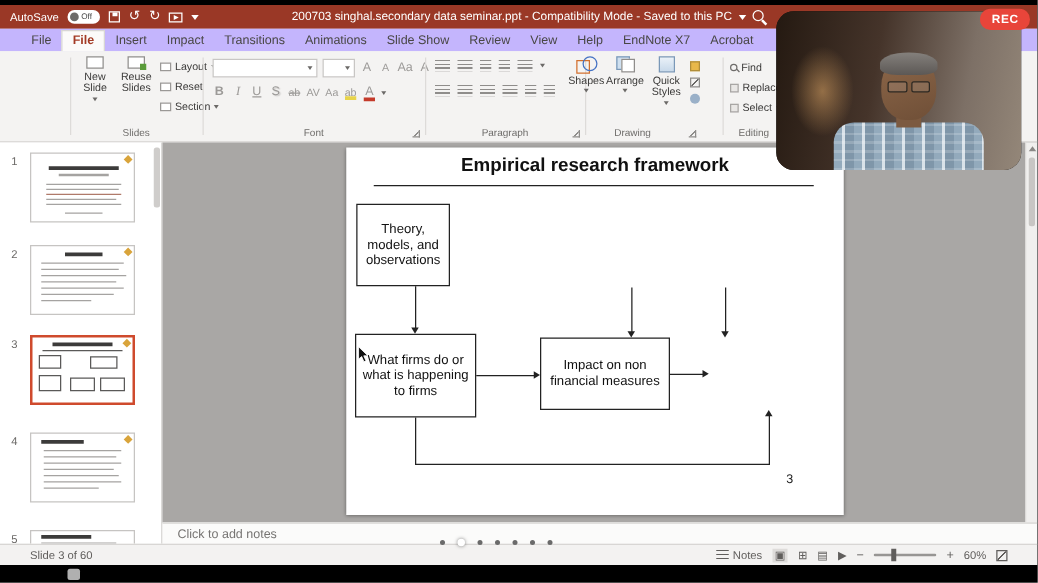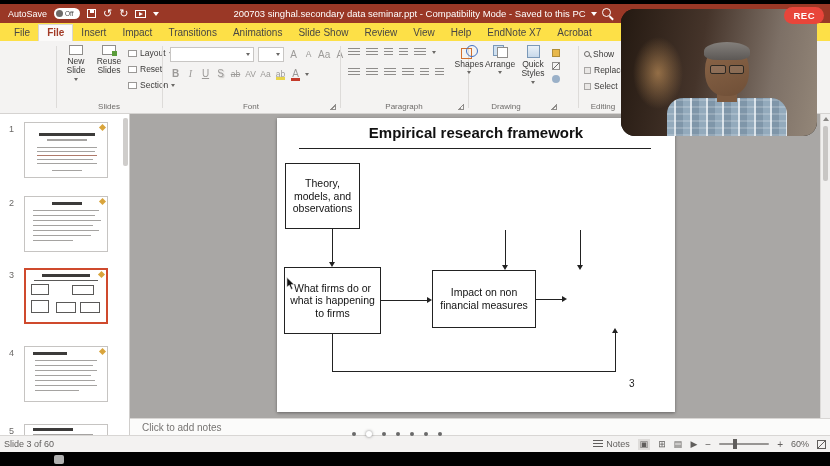--- a/index.html
+++ b/index.html
@@ -18,21 +18,21 @@
 .save-ic{width:9px;height:9px;border:1px solid #fff;position:relative;display:inline-block}
 .save-ic::after{content:"";position:absolute;left:2px;top:0;width:4px;height:3px;background:#fff}
 .present-ic{width:11px;height:8px;border:1px solid #fff;position:relative;display:inline-block}
 .present-ic::after{content:"";position:absolute;left:3px;top:1px;width:0;height:0;border-top:2.5px solid transparent;border-bottom:2.5px solid transparent;border-left:4px solid #fff}
 .caret-dn{width:0;height:0;border-left:3px solid transparent;border-right:3px solid transparent;border-top:4px solid #fff;display:inline-block}
 .titletext{position:absolute;left:150px;right:150px;top:0;height:19px;display:flex;align-items:center;justify-content:center;font-size:9.5px;color:#fff;gap:5px;white-space:nowrap;overflow:hidden}
 .mag{position:absolute;left:602px;top:4px;width:9px;height:9px;border:1.5px solid #fff;border-radius:50%}
 .mag::after{content:"";position:absolute;width:5px;height:1.5px;background:#fff;right:-4px;bottom:-2px;transform:rotate(45deg)}
 
 
-.tabbar{position:absolute;left:0;top:19px;width:100%;height:18px;display:flex;align-items:flex-end;padding-left:6px;background:#fde047}
+.tabbar{position:absolute;left:0;top:19px;width:100%;height:18px;display:flex;align-items:flex-end;padding-left:17px;background:#c4b5fd}
 .tab{font-size:10px;color:#484644;padding:2px 8px 3px;white-space:nowrap}
 .tab.active{color:#a33b26;font-weight:bold;background:#fbfaf9;border:1px solid #d8d6d4;border-bottom:none}
 
 
 .ribbon{position:absolute;left:0;top:37px;width:100%;height:73px;background:#f4f3f2;border-bottom:1px solid #d5d3d1}
 .rgroup{position:absolute;top:0;height:100%}
 .gsep{position:absolute;top:5px;bottom:5px;width:1px;background:#dddbd9}
 .grp-label{position:absolute;bottom:2px;left:0;right:0;text-align:center;font-size:8px;color:#6e6c6a}
 .dlg{position:absolute;right:4px;bottom:3px;width:6px;height:6px;border-right:1px solid #8f8d8b;border-bottom:1px solid #8f8d8b;background:linear-gradient(135deg,transparent 55%,#8f8d8b 55%,#8f8d8b 70%,transparent 70%)}
 .bigbtn{position:absolute;top:4px;display:flex;flex-direction:column;align-items:center;gap:2px;cursor:pointer}
@@ -100,21 +100,21 @@
 .ar-r{position:absolute;width:0;height:0;border-top:3px solid transparent;border-bottom:3px solid transparent;border-left:5px solid #222}
 .ar-u{position:absolute;width:0;height:0;border-left:3px solid transparent;border-right:3px solid transparent;border-bottom:5px solid #222}
 .pagenum{position:absolute;left:352px;top:260px;font-size:10px;color:#222}
 .cursor{position:absolute;left:9px;top:158px;z-index:3}
 .vscroll{position:absolute;right:0;top:0;width:10px;height:100%;background:#f0efee;border-left:1px solid #dcdad8}
 .vs-up{position:absolute;top:3px;left:2px;width:0;height:0;border-left:3px solid transparent;border-right:3px solid transparent;border-bottom:4px solid #8a8886}
 .vs-thumb{position:absolute;top:12px;left:2px;width:5px;height:55px;background:#c8c6c4;border-radius:2px}
 
 
 .notesbar{position:absolute;left:130px;top:414px;width:700px;height:17px;background:#fbfbfa;border-top:1px solid #d8d6d4;display:flex;align-items:center;padding-left:12px;font-size:10px;color:#767472;cursor:text}
-.statusbar{position:absolute;left:0;top:431px;width:100%;height:17px;background:#f3f2f1;border-top:1px solid #d8d6d4;display:flex;align-items:center;font-size:9px;color:#605e5c;padding:0 4px}
+.statusbar{position:absolute;left:0;top:431px;width:100%;height:17px;background:#f3f2f1;border-top:1px solid #d8d6d4;display:flex;align-items:center;font-size:9px;color:#605e5c;padding:0 24px}
 .sb-right{margin-left:auto;display:flex;align-items:center;gap:8px}
 .vicon{font-size:9px;color:#605e5c;line-height:1;cursor:pointer}
 .vicon.on{background:#dedcda;padding:1px 2px}
 .nt-lines{width:10px;height:8px;background:repeating-linear-gradient(to bottom,#605e5c 0 1px,transparent 1px,transparent 3px)}
 .sb-notes{display:flex;align-items:center;gap:3px;cursor:pointer}
 .zoom-track{position:relative;width:50px;height:2px;background:#979593;border-radius:1px;cursor:pointer}
 .zoom-knob{position:absolute;left:14px;top:-4px;width:4px;height:10px;background:#605e5c}
 .zbtn{cursor:pointer;font-size:10px}
 .fit-ic{width:9px;height:9px;border:1px solid #605e5c;background:linear-gradient(135deg,transparent 45%,#605e5c 45%,#605e5c 55%,transparent 55%);cursor:pointer}
 .dots{position:absolute;left:352px;top:427px;display:flex;align-items:center;gap:10px;z-index:5}
@@ -283,21 +283,21 @@
           <span class="eff-ic"></span>
         </div>
         <span class="grp-label">Drawing</span>
         <span class="dlg"></span>
       </div>
       <div class="gsep" style="left:578px"></div>
 
       <div class="rgroup" style="left:578px;width:50px">
         <div class="ebtn" style="top:8px">
           <span class="mag-s"></span>
-          <span>Show</span>
+          <span>Find</span>
         </div>
         <div class="ebtn" style="top:24px">
           <span class="ico-sq" style="width:7px;height:7px"></span>
           <span>Replace</span>
         </div>
         <div class="ebtn" style="top:40px">
           <span class="ico-sq" style="width:7px;height:7px"></span>
           <span>Select</span>
           <span class="dd"></span>
         </div>

